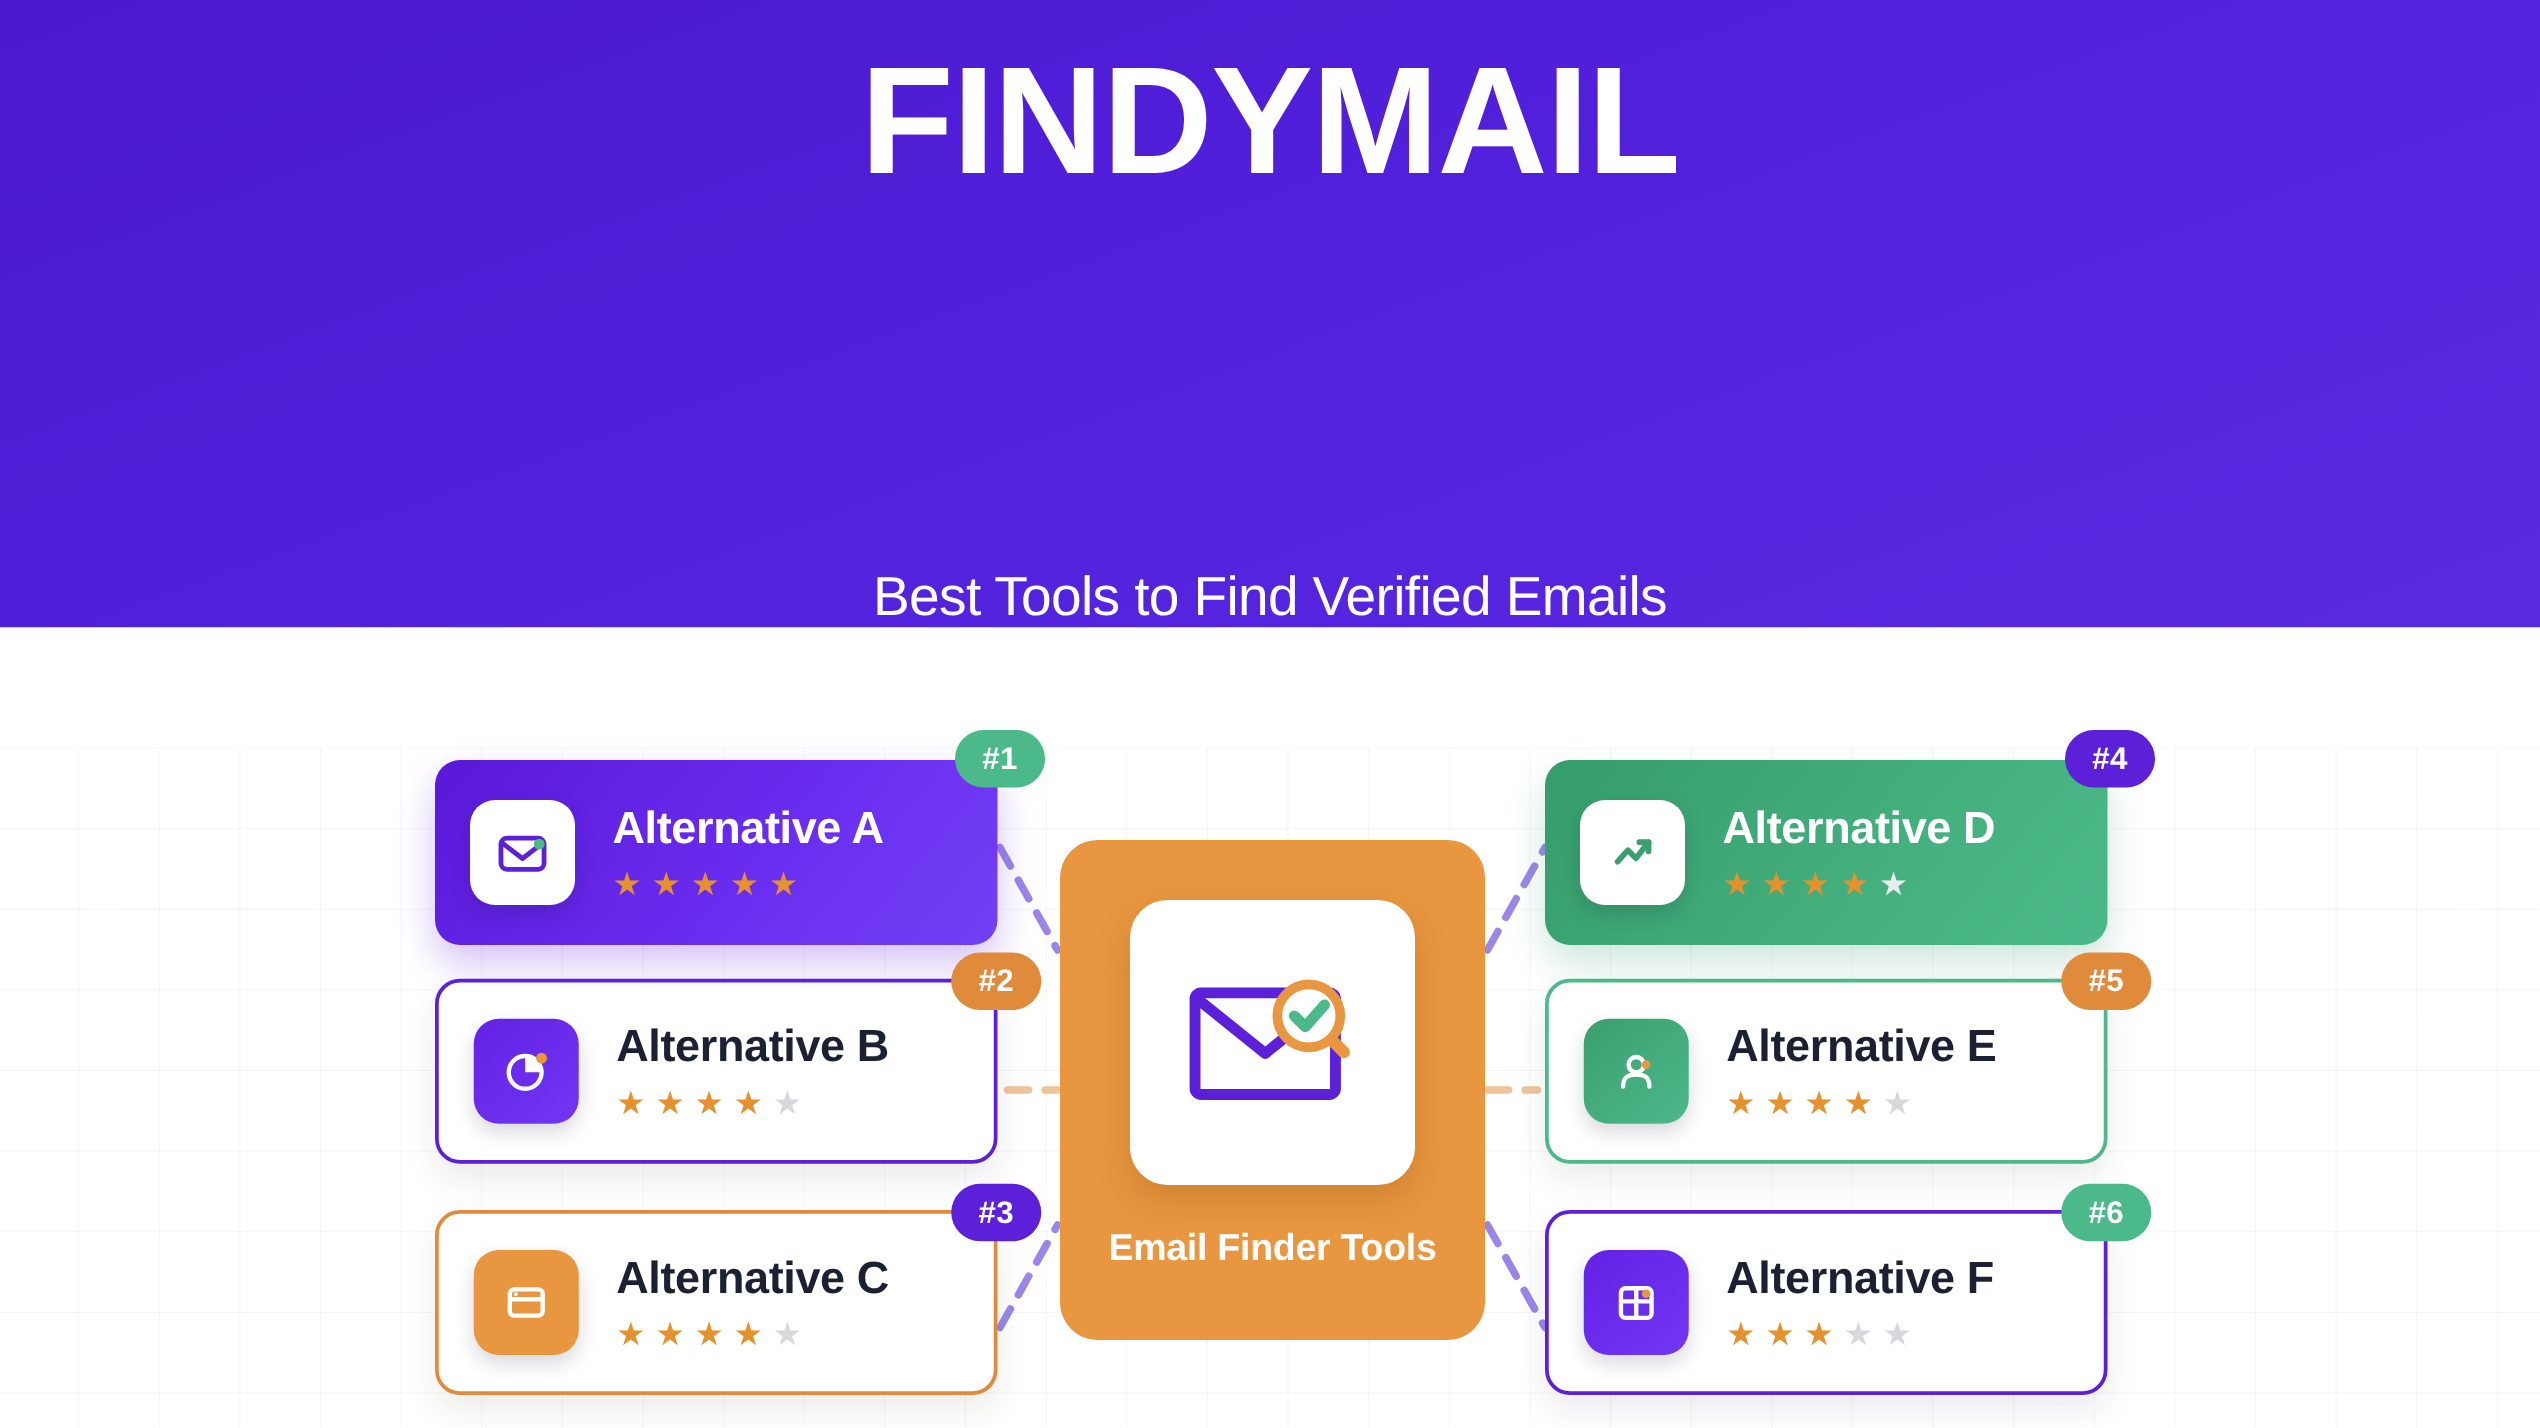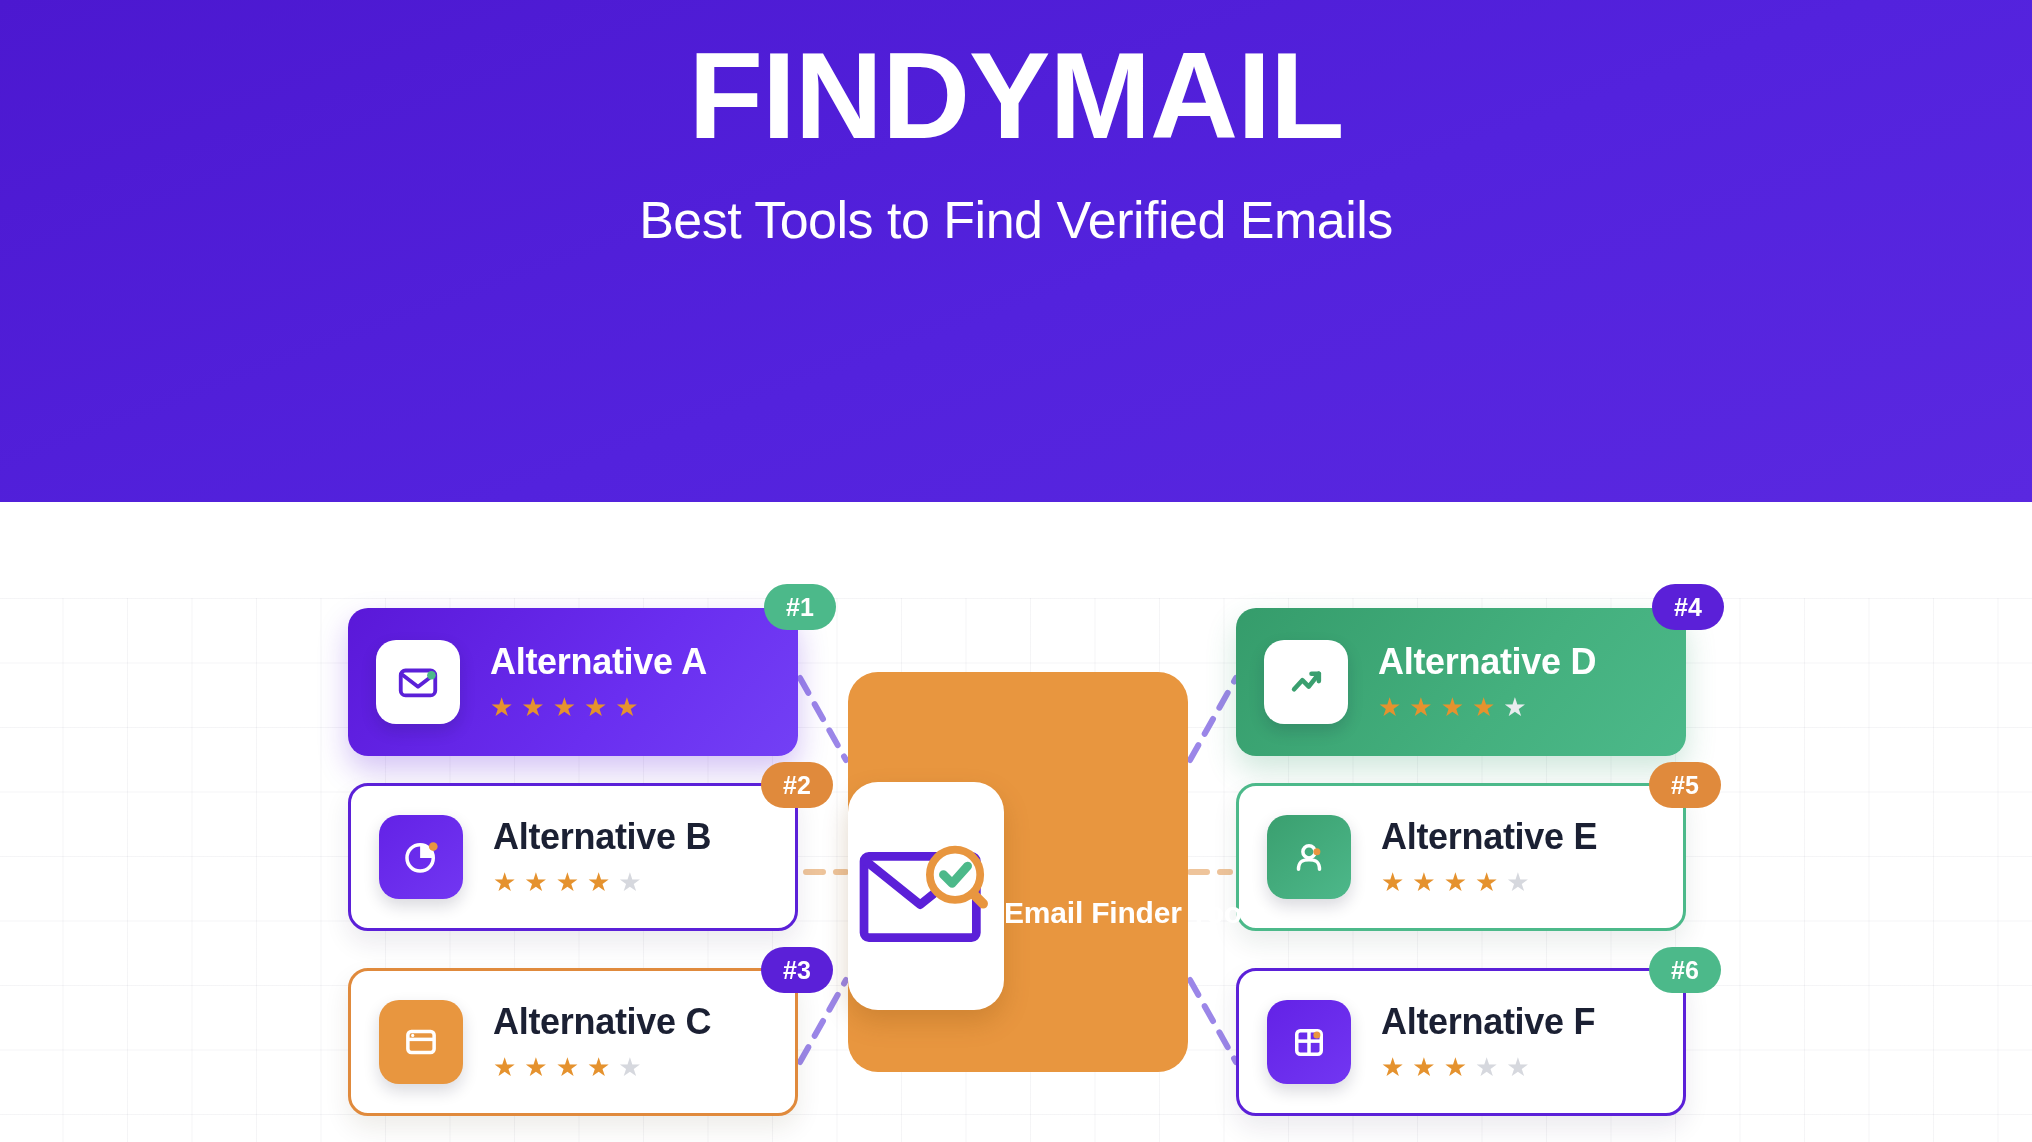--- a/index.html
+++ b/index.html
@@ -23,39 +23,39 @@
   
   #header {
     position: absolute;
     left: 0; top: 0;
     width: 2032px;
     height: 502px;
     background: linear-gradient(160deg, #4c18d0 0%, #5322dd 55%, #5a28e0 100%);
     display: flex;
     flex-direction: column;
     align-items: center;
-    justify-content: flex-start;
+    justify-content: space-between;
     padding-top: 34px;
   }
 
   #title-line-1, #title-line-2 {
     color: #ffffff;
     font-weight: 700;
     font-size: 122px;
     line-height: 1.02;
     letter-spacing: -1px;
     text-align: center;
     white-space: nowrap;
   }
   #title-line-2 { margin-top: 4px; }
 
   #subtitle {
     color: #ffffff;
     font-weight: 500;
-    font-size: 52px;
+    font-size: 44px;
     line-height: 1.1;
     letter-spacing: -0.5px;
     margin-top: 34px;
     text-align: center;
     white-space: nowrap;
   }
 
   
   #canvas {
     position: absolute;
@@ -178,21 +178,21 @@
   
   #hub {
     position: absolute;
     left: 848px;
     top: 170px;
     width: 340px;
     height: 400px;
     border-radius: 30px;
     background: #e8963f;
     display: flex;
-    flex-direction: row;
+    flex-direction: column;
     align-items: center;
     justify-content: flex-start;
     padding-top: 48px;
     z-index: 5;
   }
   #hub-icon-box {
     width: 228px;
     height: 228px;
     border-radius: 30px;
     background: #ffffff;

